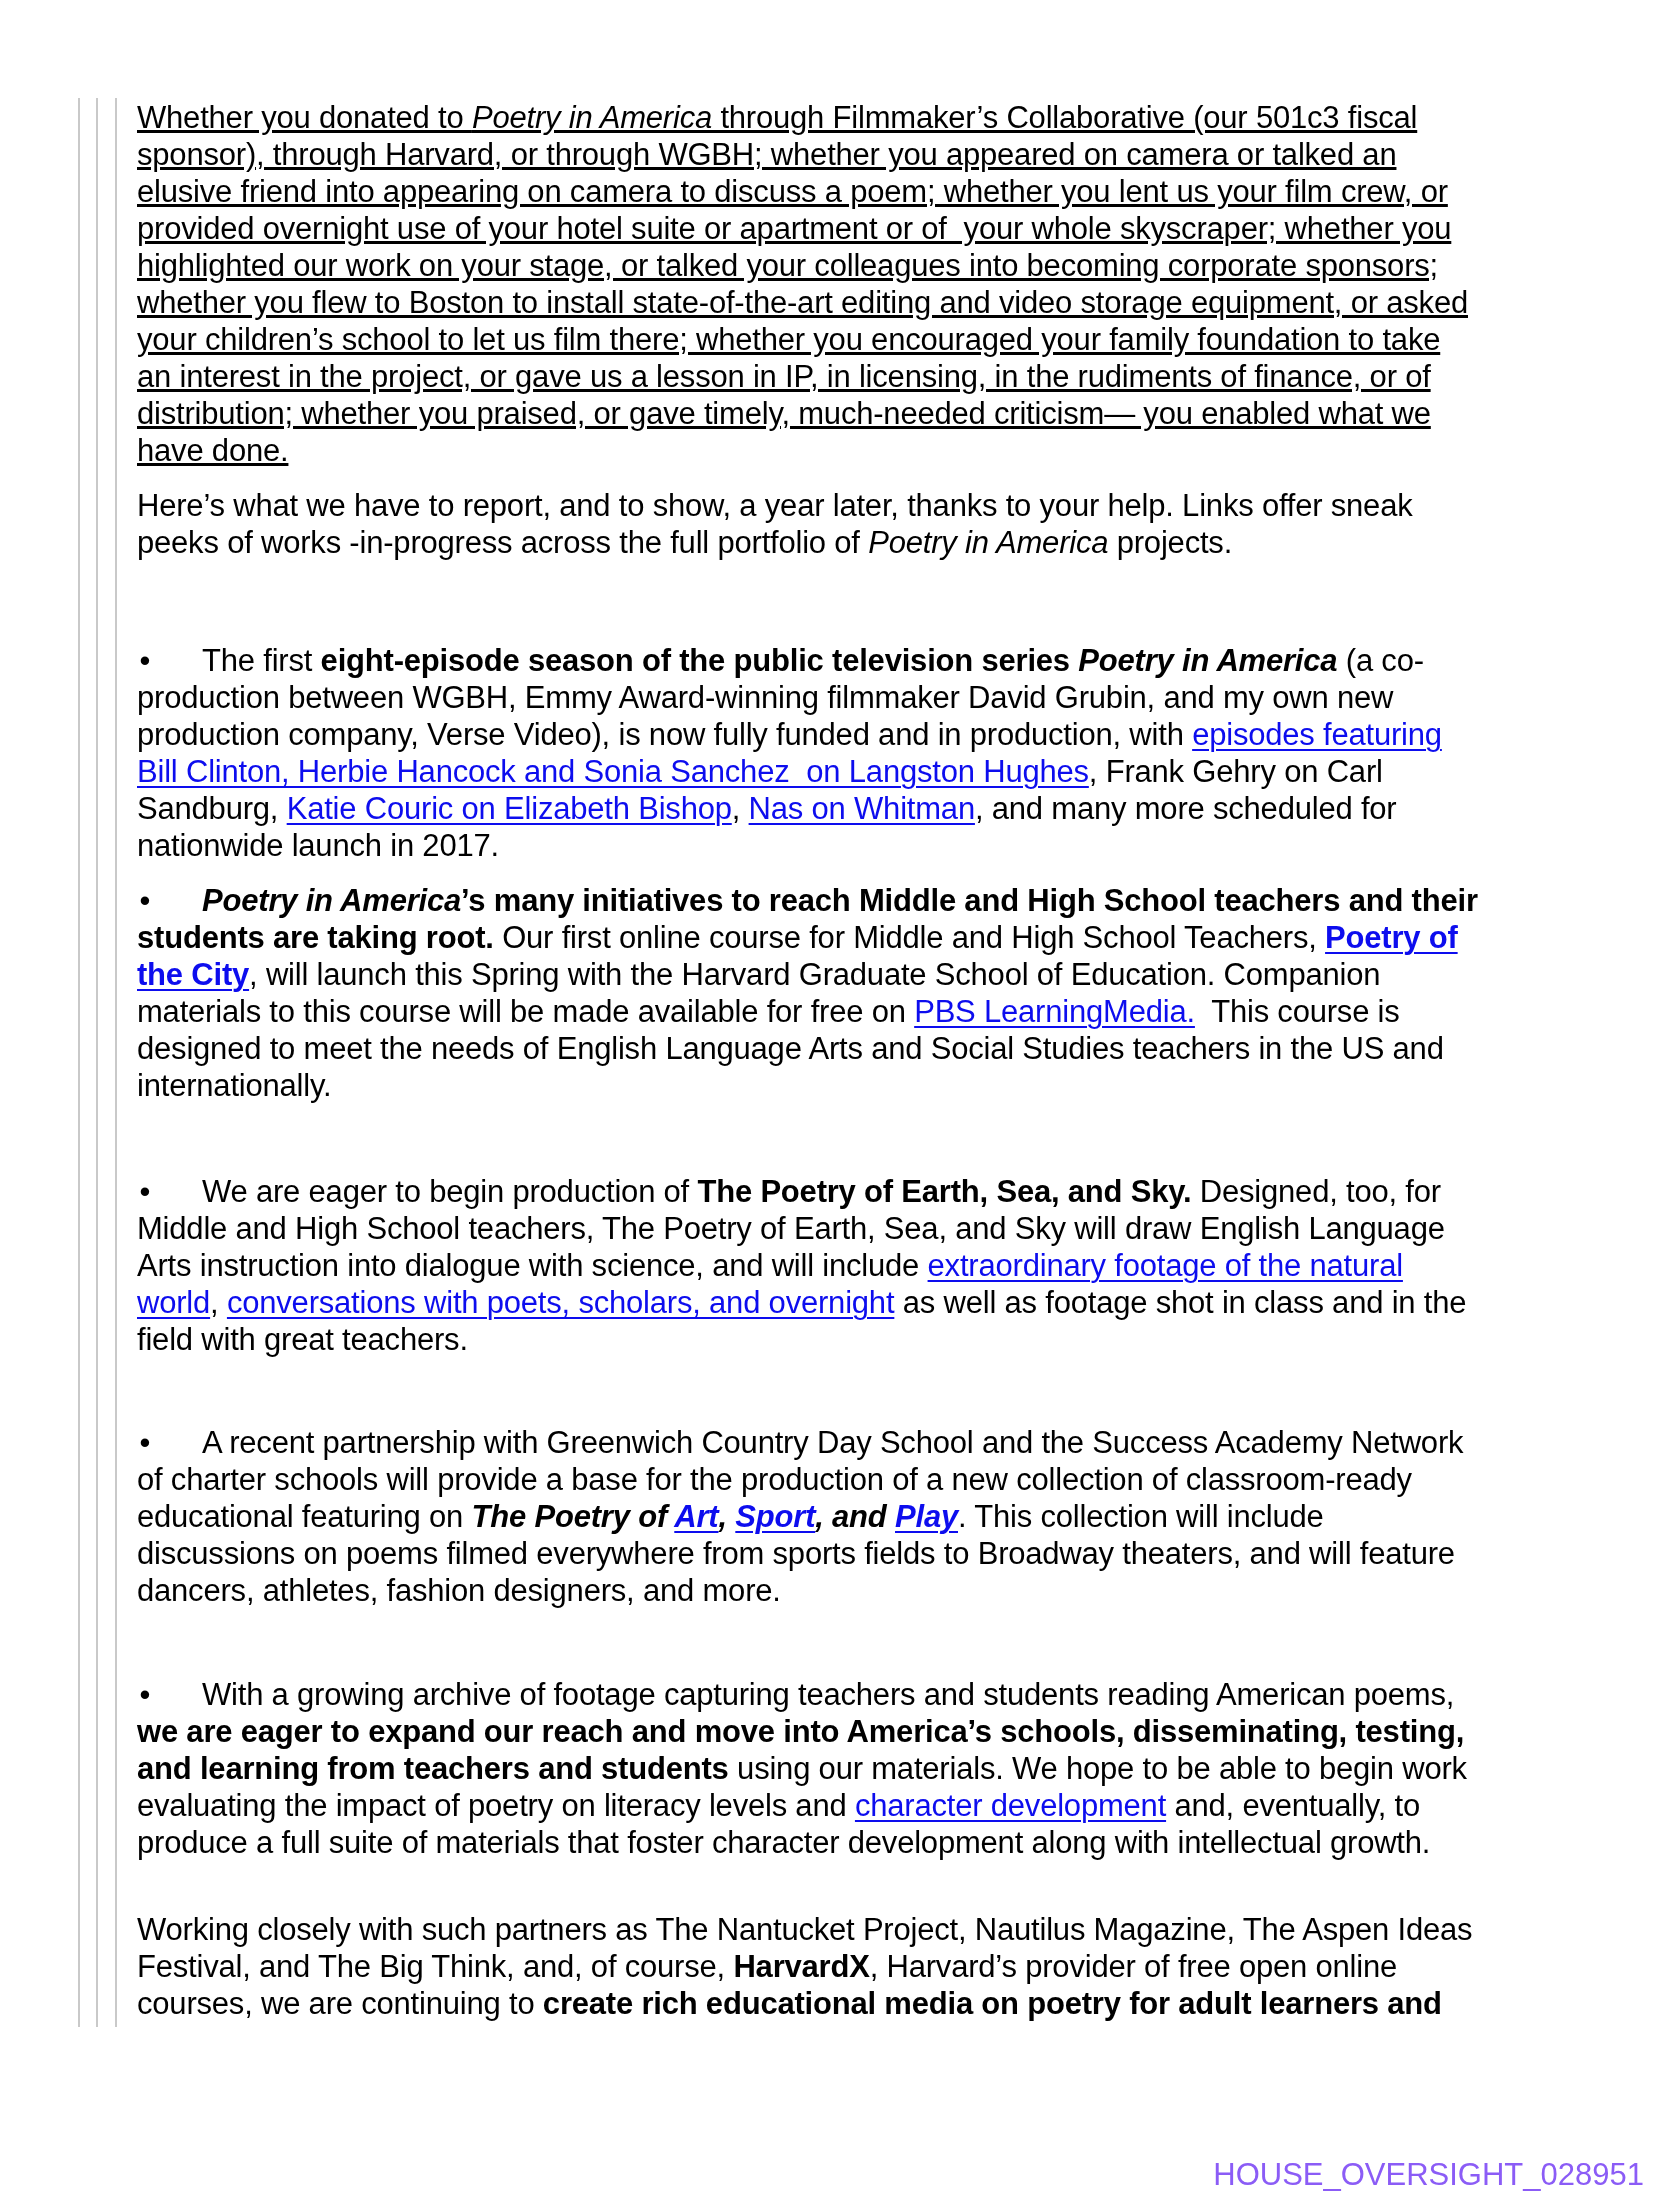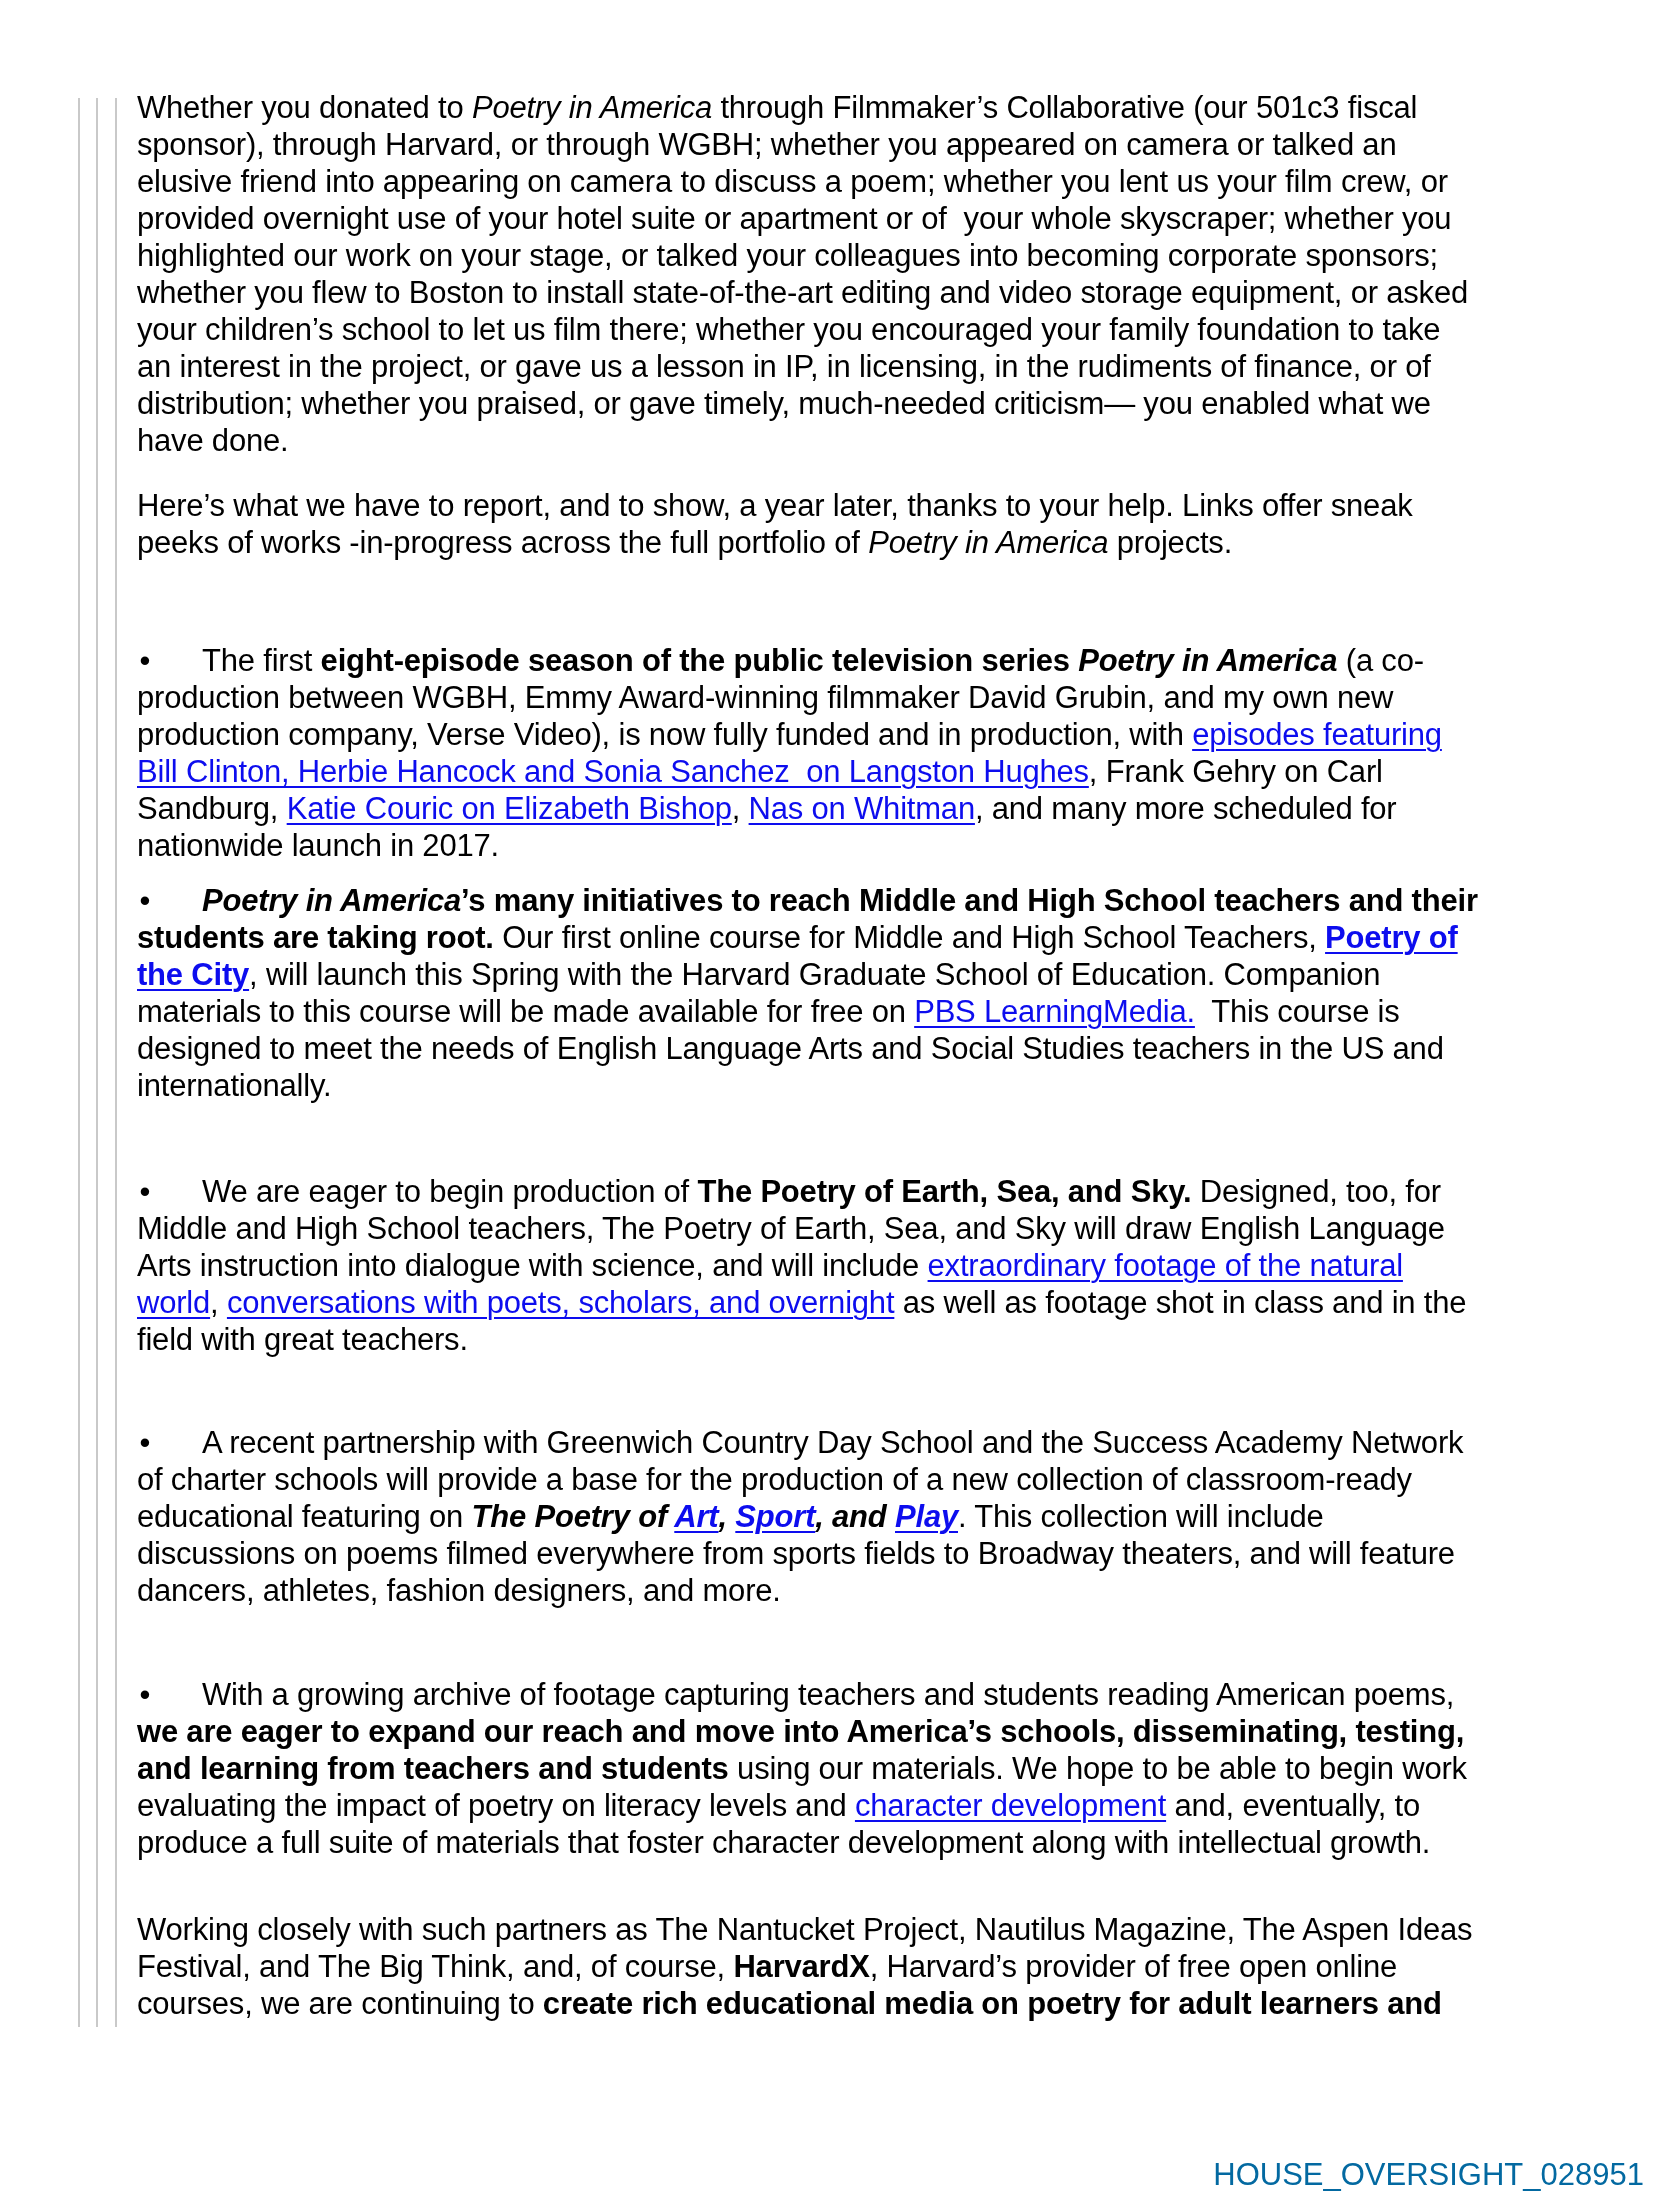--- a/index.html
+++ b/index.html
@@ -39,35 +39,35 @@
     text-decoration: underline;
     text-decoration-thickness: 2px;
     text-underline-offset: 3.9px;
     cursor: pointer;
   }
   .footer-bates {
     position: absolute;
     top: 2157px;
     right: 25px;
     font-size: 31px;
-    color: #0369a1;
+    color: #8b5cf6;
     white-space: nowrap;
   }
 </style>
 </head>
 <body>
 
 <div class="doc-body">
   <div>
       <div class="quote-bar" style="left: 78px; top: 98px; height: 1929px; background: rgb(201, 201, 201);"></div>
       <div class="quote-bar" style="left: 96px; top: 98px; height: 1929px; background: rgb(201, 201, 201);"></div>
       <div class="quote-bar" style="left: 115px; top: 98px; height: 1929px; background: rgb(201, 201, 201);"></div>
     </div>
   <div>
-      <div class="block paragraph" style="top: 89px;"><span class="run">Whether you donated to </span><span class="run i">Poetry in America</span><span class="run"> through Filmmaker’s Collaborative (our 501c3 fiscal
+      <div class="block paragraph" style="top: 99px; text-decoration: underline;"><span class="run">Whether you donated to </span><span class="run i">Poetry in America</span><span class="run"> through Filmmaker’s Collaborative (our 501c3 fiscal
 sponsor), through Harvard, or through WGBH; whether you appeared on camera or talked an
 elusive friend into appearing on camera to discuss a poem; whether you lent us your film crew, or
 provided overnight use of your hotel suite or apartment or of  your whole skyscraper; whether you
 highlighted our work on your stage, or talked your colleagues into becoming corporate sponsors;
 whether you flew to Boston to install state-of-the-art editing and video storage equipment, or asked
 your children’s school to let us film there; whether you encouraged your family foundation to take
 an interest in the project, or gave us a lesson in IP, in licensing, in the rudiments of finance, or of
 distribution; whether you praised, or gave timely, much-needed criticism— you enabled what we
 have done.</span></div>
       <div class="block paragraph" style="top: 487px;"><span class="run">Here’s what we have to report, and to show, a year later, thanks to your help. Links offer sneak

